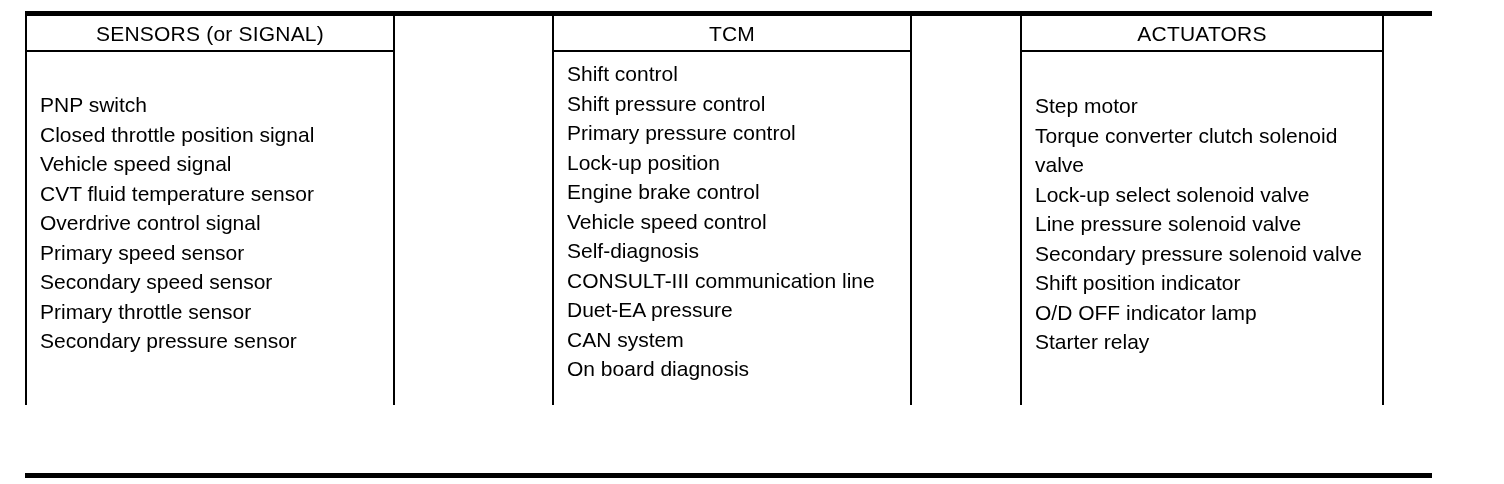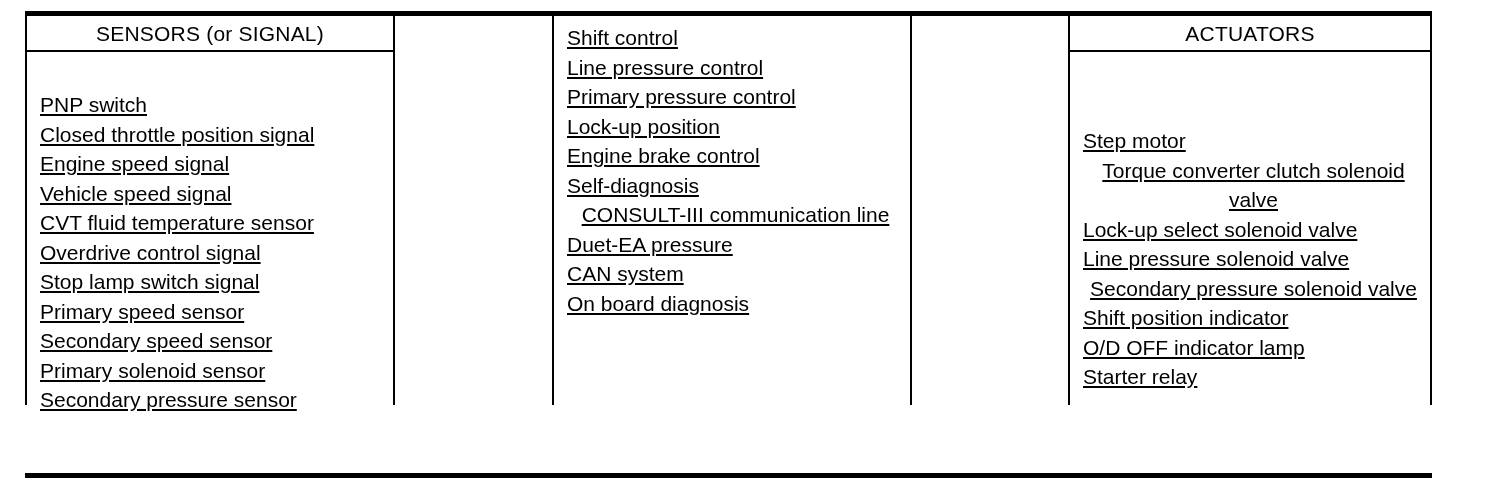--- a/index.html
+++ b/index.html
@@ -36,21 +36,21 @@
   .col {
     position: absolute;
     top: 16px;
     height: 389px;
     box-sizing: border-box;
     border-left: 2px solid #000000;
     border-right: 2px solid #000000;
   }
   .col-sensors   { left: 25px;   width: 370px; }
   .col-tcm       { left: 552px;  width: 360px; }
-  .col-actuators { left: 1068px; width: 364px; }
+  .col-actuators { left: 1020px; width: 364px; }
 
   .col-header {
     position: relative;
     height: 36px;
     line-height: 36px;
     text-align: center;
     font-size: 21px;
     letter-spacing: 0.2px;
     white-space: nowrap;
   }
@@ -62,65 +62,63 @@
     bottom: 0;
     height: 2px;
     background: #000000;
   }
 
   .col-body {
     padding-left: 13px;
     padding-right: 6px;
     font-size: 21px;
     line-height: 29.5px;
-    text-decoration: underline;
   }
   .body-sensors   { padding-top: 38px; }
   .body-tcm       { padding-top: 7px; }
-  .body-actuators { padding-top: 74px; }
+  .body-actuators { padding-top: 39px; }
 
   .item {
     white-space: nowrap;
   }
   .item.wrap {
     white-space: normal;
-    text-align: center;
   }
 </style>
 </head>
 <body>
 
 <div id="diagram">
 
   <div class="rule-top"></div>
 
   <div class="col col-sensors">
     <div class="col-header">SENSORS (or SIGNAL)</div>
     <div class="col-body body-sensors">
       <div class="item">PNP switch</div>
       <div class="item">Closed throttle position signal</div>
-      <div class="item">Engine speed signal</div>
       <div class="item">Vehicle speed signal</div>
       <div class="item">CVT fluid temperature sensor</div>
       <div class="item">Overdrive control signal</div>
-      <div class="item">Stop lamp switch signal</div>
       <div class="item">Primary speed sensor</div>
       <div class="item">Secondary speed sensor</div>
-      <div class="item">Primary solenoid sensor</div>
+      <div class="item">Primary throttle sensor</div>
       <div class="item">Secondary pressure sensor</div>
     </div>
   </div>
 
   <div class="col col-tcm">
+    <div class="col-header">TCM</div>
     <div class="col-body body-tcm">
       <div class="item">Shift control</div>
-      <div class="item">Line pressure control</div>
+      <div class="item">Shift pressure control</div>
       <div class="item">Primary pressure control</div>
       <div class="item">Lock-up position</div>
       <div class="item">Engine brake control</div>
+      <div class="item">Vehicle speed control</div>
       <div class="item">Self-diagnosis</div>
       <div class="item wrap">CONSULT-III communication line</div>
       <div class="item">Duet-EA pressure</div>
       <div class="item">CAN system</div>
       <div class="item">On board diagnosis</div>
     </div>
   </div>
 
   <div class="col col-actuators">
     <div class="col-header">ACTUATORS</div>

